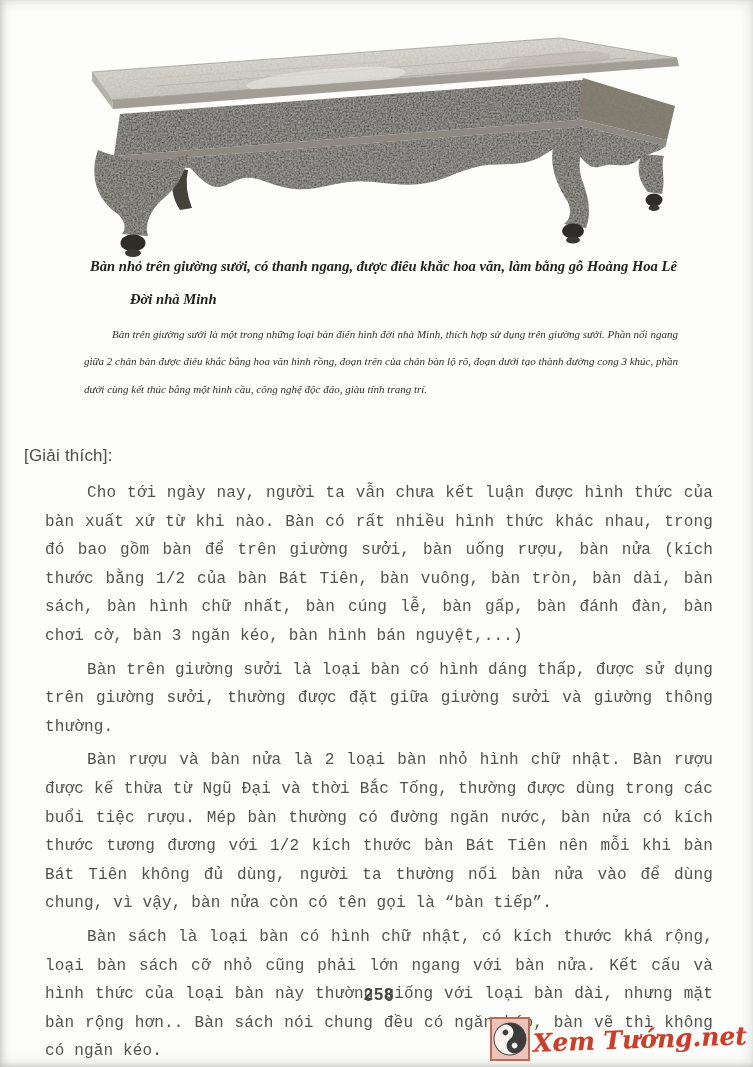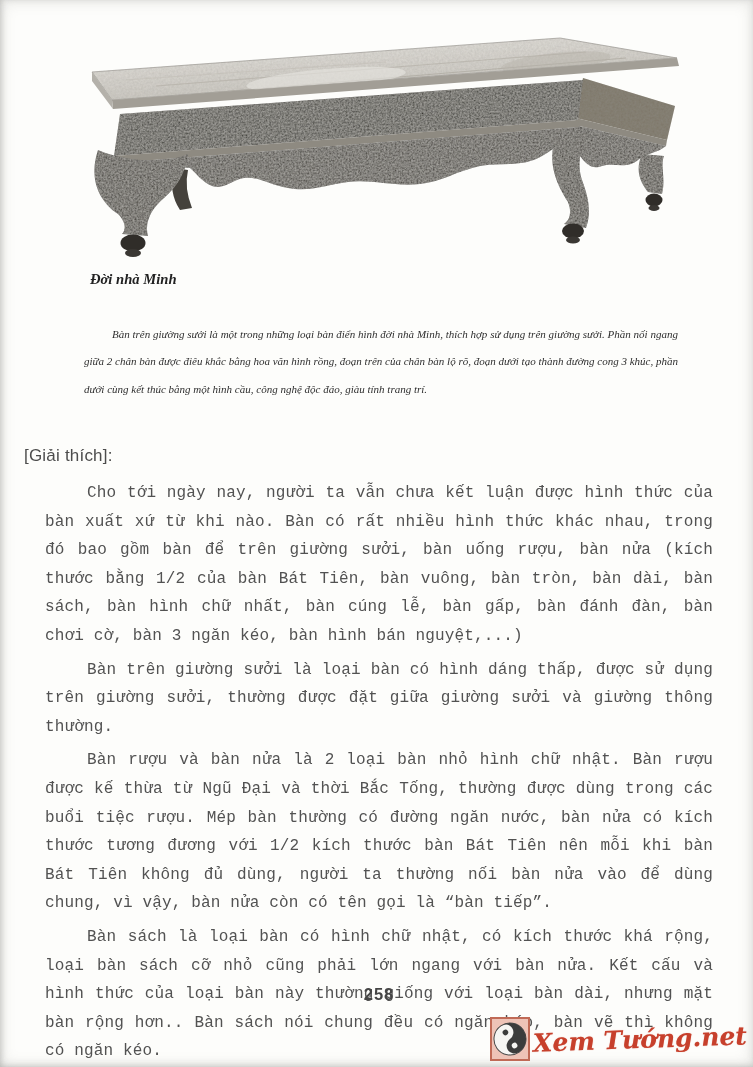--- a/index.html
+++ b/index.html
@@ -15,21 +15,21 @@
   }
   .photo{
     position:absolute;left:86px;top:24px;width:622px;height:234px;
   }
   .caption{
     position:absolute;left:90px;top:256px;width:592px;
     font-family:"Liberation Serif", serif;
     font-style:italic;font-weight:bold;
     font-size:14.6px;line-height:20px;color:#222;
   }
-  .caption .line2{margin-top:13px;}
+  .caption .line2{margin-top:13px;margin-left:40px;}
   .desc{
     position:absolute;left:84px;top:321px;width:594px;
     font-family:"Liberation Serif", serif;
     font-style:italic;font-size:11px;line-height:27.3px;
     color:#2e2e2e;text-align:justify;text-indent:28px;
   }
   .explain-label{
     position:absolute;left:24px;top:446px;
     font-size:17px;color:#4c4c4c;letter-spacing:.2px;
   }
@@ -135,20 +135,21 @@
         <ellipse cx="470" cy="38" rx="55" ry="9" fill="#b5b1a9" opacity="0.45" transform="rotate(-6 470 38)"></ellipse>
         <ellipse cx="240" cy="55" rx="80" ry="10" fill="#e8e6e1" opacity="0.6" transform="rotate(-5 240 55)"></ellipse>
       </g>
       <path d="M26,76 L591,34 L593,42 L27,85 Z" fill="#a29e96"></path>
       <path d="M6,48 L26,76 L27,85 L6,57 Z" fill="#b4b1aa"></path>
     </g>
   </svg>
 </div>
 
 <div class="caption">
+  <div class="line1">Bàn nhỏ trên giường sưởi, có thanh ngang, được điêu khắc hoa văn, làm bằng gỗ Hoàng Hoa Lê</div>
   <div class="line2">Đời nhà Minh</div>
 </div>
 
 <div class="desc">Bàn trên giường sưởi là một trong những loại bàn điển hình đời nhà Minh, thích hợp sử dụng trên giường sưởi. Phần nối ngang giữa 2 chân bàn được điêu khắc bằng hoa văn hình rồng, đoạn trên của chân bàn lộ rõ, đoạn dưới tạo thành đường cong 3 khúc, phần dưới cùng kết thúc bằng một hình cầu, công nghệ độc đáo, giàu tính trang trí.</div>
 
 <div class="explain-label">[Giải thích]:</div>
 
 <div class="body-text">
   <p>Cho tới ngày nay, người ta vẫn chưa kết luận được hình thức của bàn xuất xứ từ khi nào. Bàn có rất nhiều hình thức khác nhau, trong đó bao gồm bàn để trên giường sưởi, bàn uống rượu, bàn nửa (kích thước bằng 1/2 của bàn Bát Tiên, bàn vuông, bàn tròn, bàn dài, bàn sách, bàn hình chữ nhất, bàn cúng lễ, bàn gấp, bàn đánh đàn, bàn chơi cờ, bàn 3 ngăn kéo, bàn hình bán nguyệt,...)</p>
   <p>Bàn trên giường sưởi là loại bàn có hình dáng thấp, được sử dụng trên giường sưởi, thường được đặt giữa giường sưởi và giường thông thường.</p>

